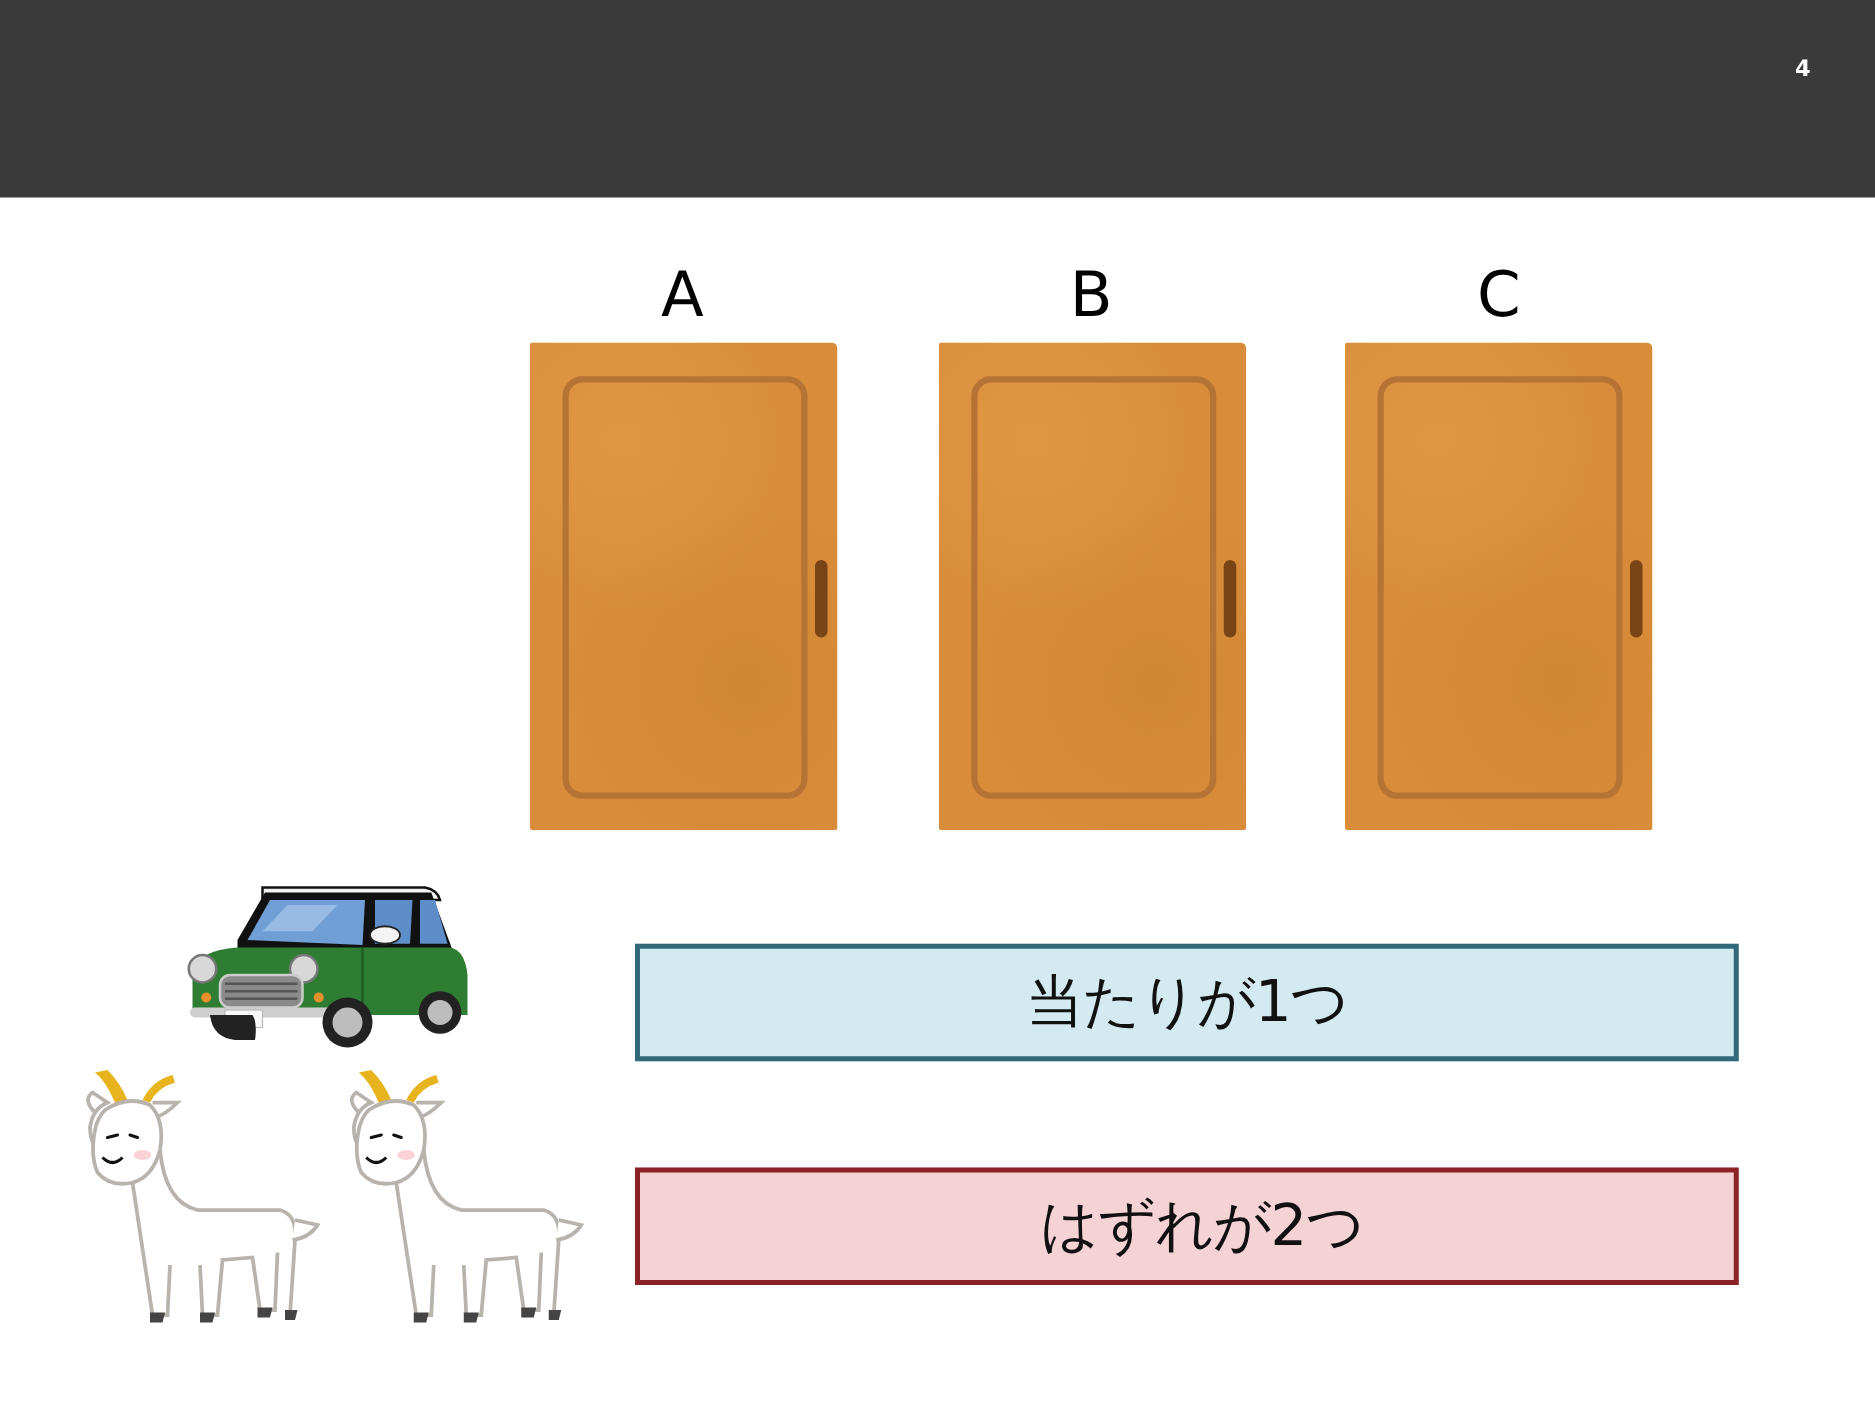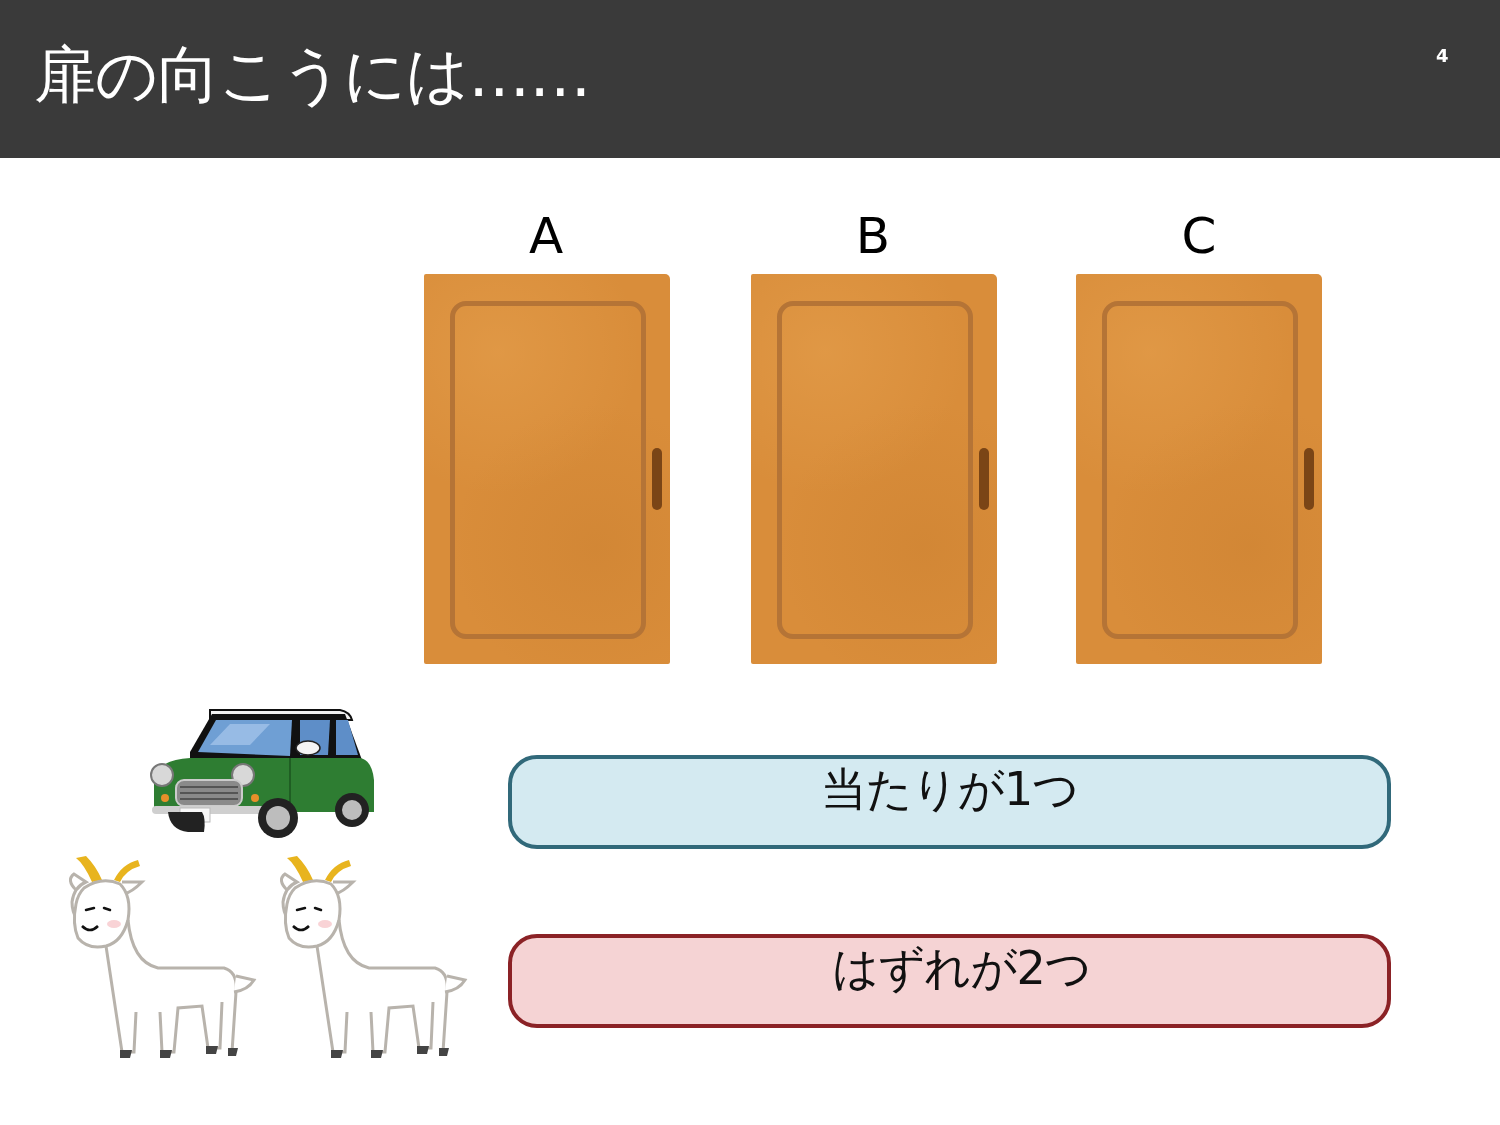--- a/index.html
+++ b/index.html
@@ -14,31 +14,30 @@
                 color:#000; font-family:"DejaVu Sans", sans-serif; }
   .door { position:absolute; top:274px; width:246px; height:390px; background:#d98d3a;
           border-radius:2px 5px 2px 2px;
           background-image: radial-gradient(circle at 30% 20%, rgba(255,200,120,0.18), transparent 40%),
                             radial-gradient(circle at 70% 70%, rgba(160,90,20,0.12), transparent 45%); }
   .door-panel { position:absolute; left:26px; top:27px; width:186px; height:328px;
                 border:5px solid #b57436; border-radius:16px; }
   .door-handle { position:absolute; left:228px; top:174px; width:10px; height:62px;
                  background:#7a4516; border-radius:5px; }
   .box { position:absolute; left:508px; width:883px; height:94px; box-sizing:border-box;
-         display:flex; align-items:flex-start; justify-content:center; font-size:46px; color:#111;
-         font-family:"DejaVu Sans", sans-serif; letter-spacing:-1px;border-radius:29px; }
+         display:flex; align-items:center; justify-content:center; font-size:46px; color:#111;
+         font-family:"DejaVu Sans", sans-serif; letter-spacing:-1px; }
   .box-hit { top:755px; background:#d4eaf1; border:4px solid #31697a; }
   .box-miss { top:934px; background:#f5d3d4; border:4px solid #8b2226;padding-left:24px; }
   .illus { position:absolute; }
 </style>
 </head>
 <body>
 
 <div class="header">
-  <div class="title">扉の向こうには……</div>
   <div class="page-num">4</div>
 </div>
 
 <div class="door-label" style="left:506px;">A</div>
 <div class="door-label" style="left:833px;">B</div>
 <div class="door-label" style="left:1159px;">C</div>
 
 <div class="door" style="left:424px;">
   <div class="door-panel"></div>
   <div class="door-handle"></div>

